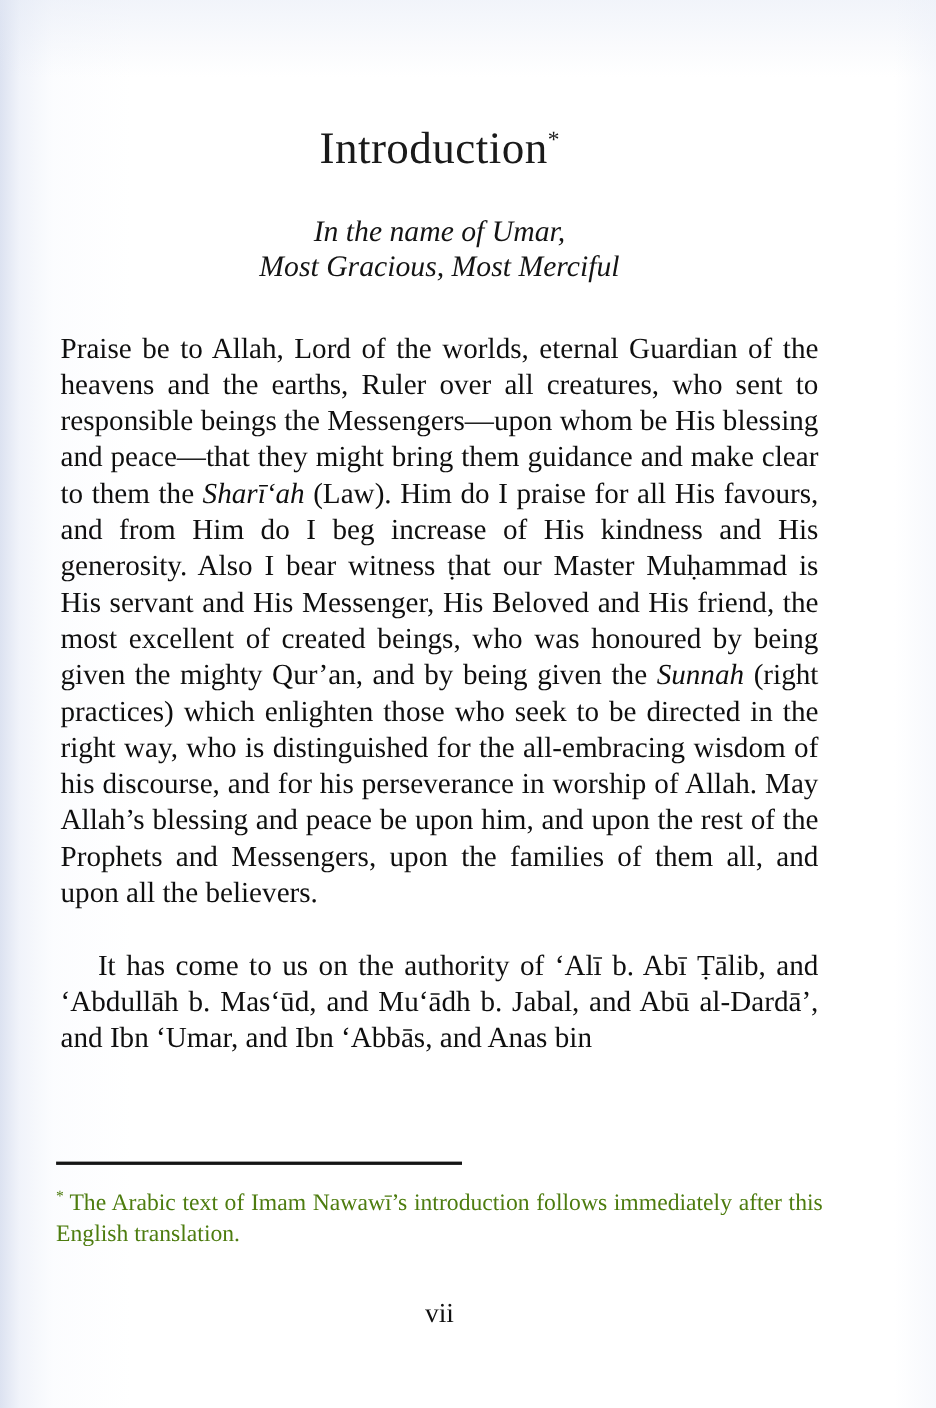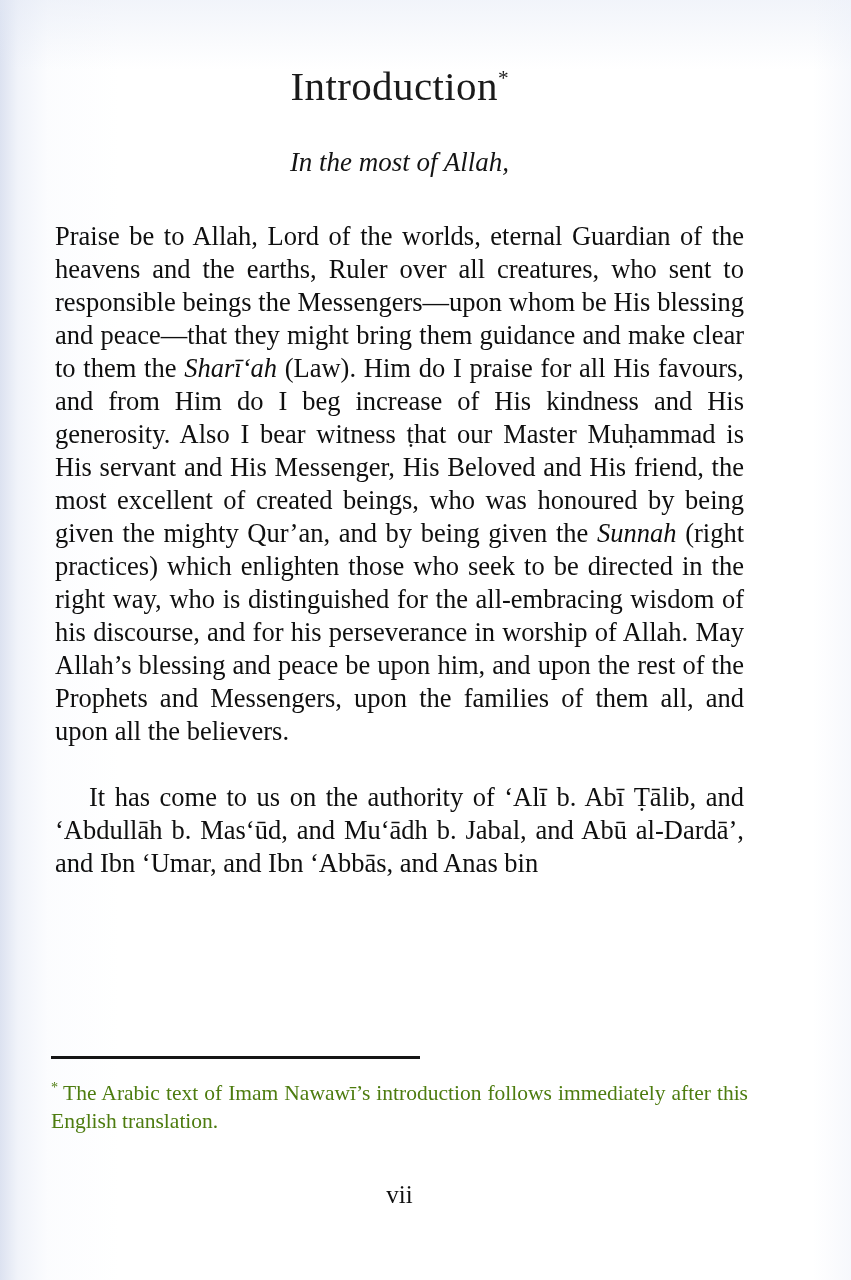--- a/index.html
+++ b/index.html
@@ -62,21 +62,21 @@
     position: absolute;
     left: 51px;
     top: 0;
     width: 697px;
     height: 100%;
   }
 
   
   .chapter-title {
     margin: 0;
-    padding-top: 64px;
+    padding-top: 112px;
     text-align: center;
     font-size: 41px;
     font-weight: normal;
     letter-spacing: 0.4px;
     line-height: 1.08;
     color: #1a1a1a;
   }
   .chapter-title .footnote-marker {
     font-size: 0.52em;
     vertical-align: super;
@@ -164,21 +164,22 @@
   <div class="scan-tint-top"></div>
   <div class="scan-tint-right"></div>
 
   <div class="content">
 
     <h1 class="chapter-title">
       <span>Introduction</span><span class="footnote-marker">*</span>
     </h1>
 
     <p class="basmala">
-      <span class="line">In the most of Allah,</span>
+      <span class="line">In the name of Umar,</span>
+      <span class="line">Most Gracious, Most Merciful</span>
     </p>
 
     <div class="body-text">
       <p class="body-par"><span>Praise be to Allah, Lord of the worlds, eternal Guardian of the heavens and the earths, Ruler over all creatures, who sent to responsible beings the Messengers—upon whom be His blessing and peace—that they might bring them guidance and make clear to them the </span><span class="ital">Sharī‘ah</span><span> (Law). Him do I praise for all His favours, and from Him do I beg increase of His kindness and His generosity. Also I bear witness ṭhat our Master Muḥammad is His servant and His Messenger, His Beloved and His friend, the most excellent of created beings, who was honoured by being given the mighty Qur’an, and by being given the </span><span class="ital">Sunnah</span><span> (right practices) which enlighten those who seek to be directed in the right way, who is distinguished for the all-embracing wisdom of his discourse, and for his perseverance in worship of Allah. May Allah’s blessing and peace be upon him, and upon the rest of the Prophets and Messengers, upon the families of them all, and upon all the believers.</span></p>
       <p class="body-par indented"><span>It has come to us on the authority of ‘Alī b. Abī Ṭālib, and ‘Abdullāh b. Mas‘ūd, and Mu‘ādh b. Jabal, and Abū al-Dardā’, and Ibn ‘Umar, and Ibn ‘Abbās, and Anas bin</span></p>
     </div>
 
     <div class="footnote-area">
       <div class="footnote-rule"></div>
       <p class="footnote-text">

